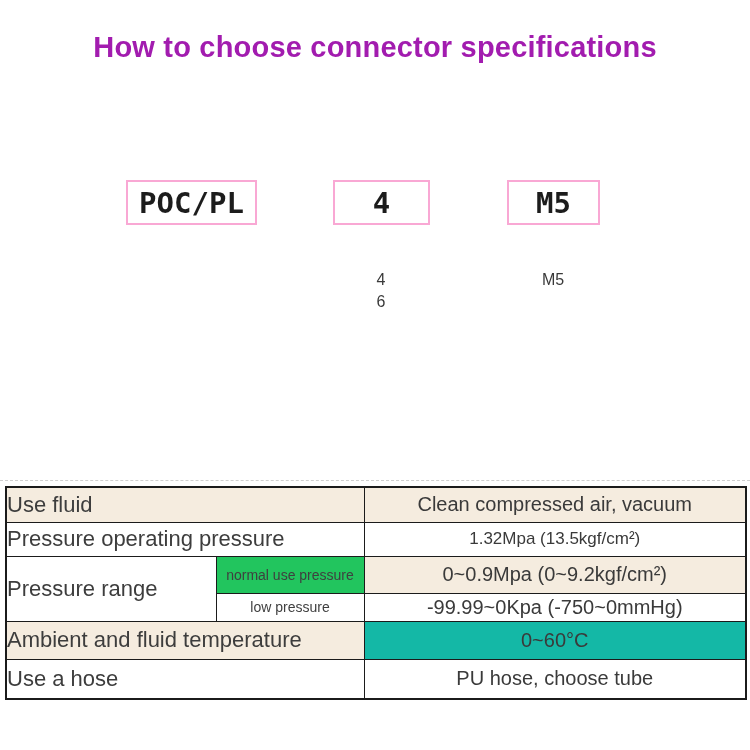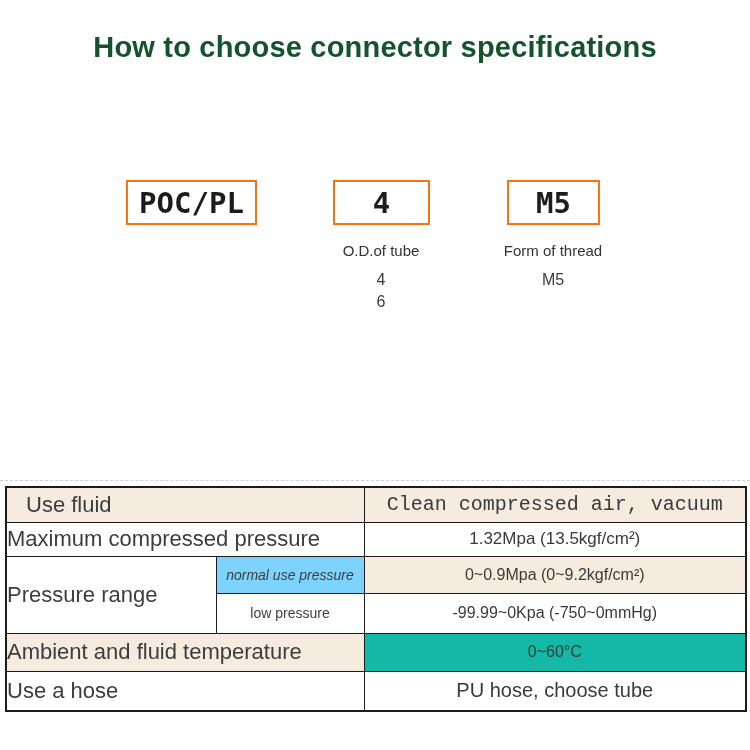--- a/index.html
+++ b/index.html
@@ -26,21 +26,21 @@
     position: absolute;
     top: 86px; left: 0; width: 750px;
     text-align: center;
     font-size: 24px;
     color: #141414;
   }
   .code-box {
     position: absolute;
     top: 180px;
     height: 45px;
-    border: 2px solid #f97316;
+    border: 2px solid #f9a8d4;
     background: #ffffff;
     display: flex;
     align-items: center;
     justify-content: center;
     font-family: "DejaVu Sans Mono", monospace;
     font-weight: bold;
     font-size: 29px;
     color: #1c1c1c;
     box-sizing: border-box;
     letter-spacing: 0px;
@@ -83,86 +83,84 @@
     font-family: "Liberation Sans", sans-serif;
   }
   table.spec-table td {
     border: 1px solid #1b1b1b;
     padding: 0;
     vertical-align: middle;
     box-sizing: border-box;
   }
   table.spec-table { border: 2px solid #1b1b1b; }
   .r1 { height: 35px; } .r2 { height: 34px; } .r3 { height: 37px; }
-  .r4 { height: 40px; } .r5 { height: 38px; padding-left: 17px; } .r6 { height: 40px; }
+  .r4 { height: 28px; } .r5 { height: 38px; padding-left: 17px; } .r6 { height: 40px; }
   .shaded { background: #f5ecdf; }
   td.lbl {
     font-size: 22px;
     color: #3d3d3d;
     padding-left: 13px;
     text-align: left;
   }
   td.sublbl {
     font-size: 14px;
     color: #3f3f3f;
     text-align: center;
   }
   td.val { text-align: center; color: #3a3a3a; }
   td.val-lg { font-size: 20px; }
   td.val-md { font-size: 17px; margin-top: 44px; }
-  td.val-sm { font-size: 16px; }
+  td.val-sm { font-size: 20px; }
 </style>
 </head>
 <body>
 
 <div class="canvas">
 
-  <h1 class="page-title" style="color: #14532d;">How to choose connector specifications</h1>
+  <h1 class="page-title" style="color: #a21caf;">How to choose connector specifications</h1>
 
   <div class="code-box box-series">
     <span>POC/PL</span>
   </div>
   <div class="code-box box-tube">
     <span>4</span>
   </div>
   <div class="code-box box-thread">
     <span>M5</span>
   </div>
 
-  <div class="box-caption caption-tube">O.D.of tube</div>
   <div class="option-list options-tube">
     <div>4</div>
     <div>6</div>
   </div>
 
-  <div class="box-caption caption-thread">Form of thread</div>
   <div class="option-list options-thread">
     <div>M5</div>
   </div>
 
   <div class="separator-line"></div>
 
   <table class="spec-table">
     <colgroup>
       <col style="width:210px">
         <col style="width:148px">
         <col style="width:382px">
     </colgroup>
     <tbody>
         <tr class="r1">
-      <td colspan="2" class="lbl shaded" style="background: rgb(245, 236, 223); padding-left: 19px;">Use fluid</td>
-      <td class="val val-lg shaded" style="background: rgb(245, 236, 223); font-family: Liberation Mono, monospace;">Clean compressed air, vacuum</td>
+      <td colspan="2" class="lbl shaded" style="background: rgb(245, 236, 223);">Use fluid</td>
+      <td class="val val-lg shaded" style="background: rgb(245, 236, 223);">Clean compressed air, vacuum</td>
     </tr>
     <tr class="r2">
-      <td colspan="2" class="lbl">Maximum compressed pressure</td>
+      <td colspan="2" class="lbl">Pressure operating pressure</td>
       <td class="val val-md">1.32Mpa (13.5kgf/cm²)</td>
     </tr>
     <tr class="r3">
       <td rowspan="2" class="lbl">Pressure range</td>
-      <td class="sublbl shaded" style="background: #7dd3fc; font-style: italic;">normal use pressure</td>
+      <td class="sublbl shaded" style="background: #22c55e;">normal use pressure</td>
       <td class="val val-sm shaded" style="background: rgb(245, 236, 223);">0~0.9Mpa (0~9.2kgf/cm²)</td>
     </tr>
     <tr class="r4">
       <td class="sublbl">low pressure</td>
       <td class="val val-sm">-99.99~0Kpa (-750~0mmHg)</td>
     </tr>
     <tr class="r5">
       <td colspan="2" class="lbl shaded" style="background: rgb(245, 236, 223);">Ambient and fluid temperature</td>
       <td class="val val-sm shaded" style="background: #14b8a6;">0~60°C</td>
     </tr>

